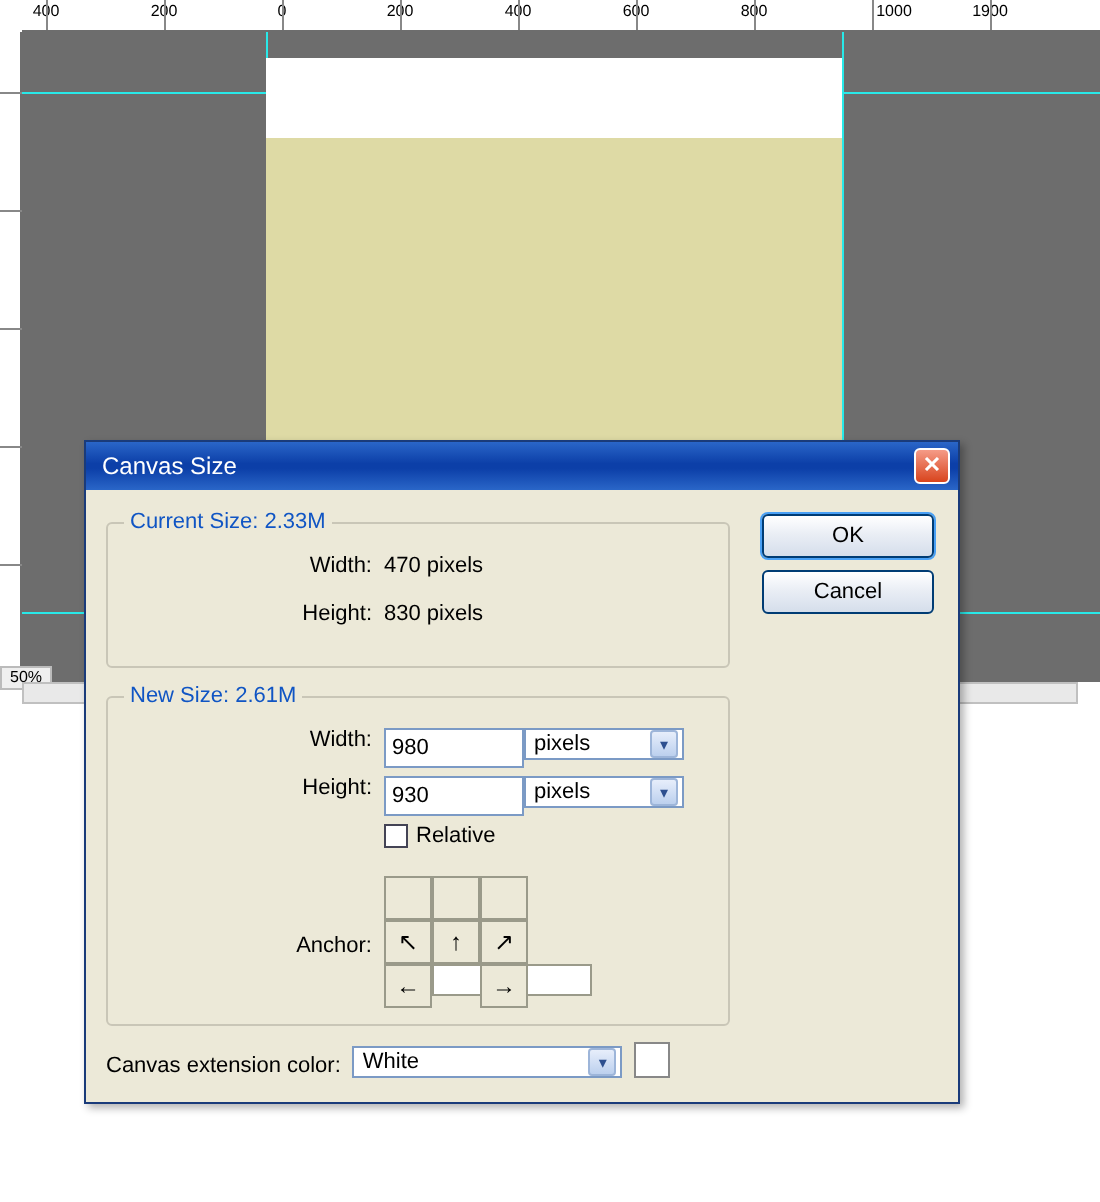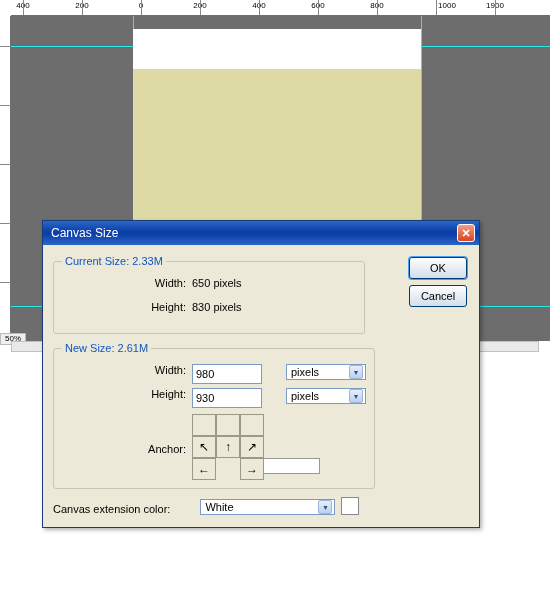--- a/index.html
+++ b/index.html
@@ -27,30 +27,30 @@
   .titlebar .spacer{flex:1}
   .x{width:18px;height:18px;background:linear-gradient(#f59b87,#d8441d);border:1px solid #fff;border-radius:3px;display:flex;align-items:center;justify-content:center;font-weight:bold;color:#fff;font-family:Arial;line-height:1}
   .body{padding:10px 10px 12px 10px;position:relative}
 
   fieldset{border:1px solid #c9c6b7;border-radius:3px;padding:10px 8px 8px 8px;margin-bottom:8px;width:312px}
   legend{color:#1055c4;padding:0 3px;font-size:11px}
   .row{display:flex;align-items:flex-start;height:24px}
   .lab{width:130px;text-align:right;padding-right:6px}
   .val{min-width:40px}
   .inp{width:70px;height:20px;border:1px solid #7b9ac5;padding:1px 3px;font-size:11px;background:#fff}
-  .sel{width:80px;height:16px;border:1px solid #7b9ac5;font-size:11px;background:#fff;display:inline-flex;align-items:center;justify-content:space-between;padding:0 2px 0 4px;margin-left:24px}
+  .sel{width:80px;height:16px;border:1px solid #7b9ac5;font-size:11px;background:#fff;display:inline-flex;align-items:center;justify-content:space-between;padding:0 2px 0 4px;margin-left:0}
   .sel .chev{width:14px;height:14px;background:linear-gradient(#e7eefb,#bcd0ee);border:1px solid #9db5d9;border-radius:2px;display:flex;align-items:center;justify-content:center;font-size:8px;color:#2d4f8f}
   .sel.wide{width:135px}
   .cb{width:12px;height:12px;border:1px solid #445;background:#fff;margin-right:4px;display:inline-block;vertical-align:middle}
 
   .anchor-grid{display:grid;grid-template-columns:repeat(3,24px);grid-template-rows:repeat(3,22px);gap:0;margin-left:0}
   .acell{border:1px solid #9a9a8a;background:#ece9d8;display:flex;align-items:center;justify-content:center;font-size:12px;font-family:Arial;color:#000}
   .acell.sel{background:#fff}
 
-  .btn{width:58px;height:22px;border:1px solid #003c74;background:linear-gradient(#fff,#eaeef5 45%,#d5deeb);border-radius:3px;font-size:11px;display:flex;align-items:center;justify-content:center;cursor:default}
+  .btn{width:86px;height:22px;border:1px solid #003c74;background:linear-gradient(#fff,#eaeef5 45%,#d5deeb);border-radius:3px;font-size:11px;display:flex;align-items:center;justify-content:center;cursor:default}
   .btn.def{box-shadow:0 0 0 1px #49a0f5}
   .sidebtns{position:absolute;right:12px;top:12px;display:flex;flex-direction:column;gap:6px}
 
   .extrow{display:flex;align-items:flex-end;margin-top:6px}
 </style>
 </head>
 <body>
 
 <div class="editor">
   <div class="ruler-h">
@@ -104,21 +104,21 @@
   <div class="body">
     <div class="sidebtns">
       <div class="btn def">OK</div>
       <div class="btn">Cancel</div>
     </div>
 
     <fieldset>
       <legend>Current Size: 2.33M</legend>
       <div class="row">
         <div class="lab">Width:</div>
-        <div class="val">650 pixels</div>
+        <div class="val">470 pixels</div>
       </div>
       <div class="row">
         <div class="lab">Height:</div>
         <div class="val">830 pixels</div>
       </div>
     </fieldset>
 
     <fieldset>
       <legend>New Size: 2.61M</legend>
       <div class="row">
@@ -129,20 +129,25 @@
           <span class="chev">▾</span>
         </div>
       </div>
       <div class="row">
         <div class="lab">Height:</div>
         <input class="inp" value="930" style="">
         <div class="sel">
           <span>pixels</span>
           <span class="chev">▾</span>
         </div>
+      </div>
+      <div class="row">
+        <div class="lab"></div>
+        <span class="cb"></span>
+        <span>Relative</span>
       </div>
       <div class="row" style="align-items:center;height:auto;margin-top:2px">
         <div class="lab" style="padding-top:3px">Anchor:</div>
         <div class="anchor-grid">
           <div class="acell"></div>
           <div class="acell"></div>
           <div class="acell"></div>
           <div class="acell">
               <span>↖</span>
             </div>

